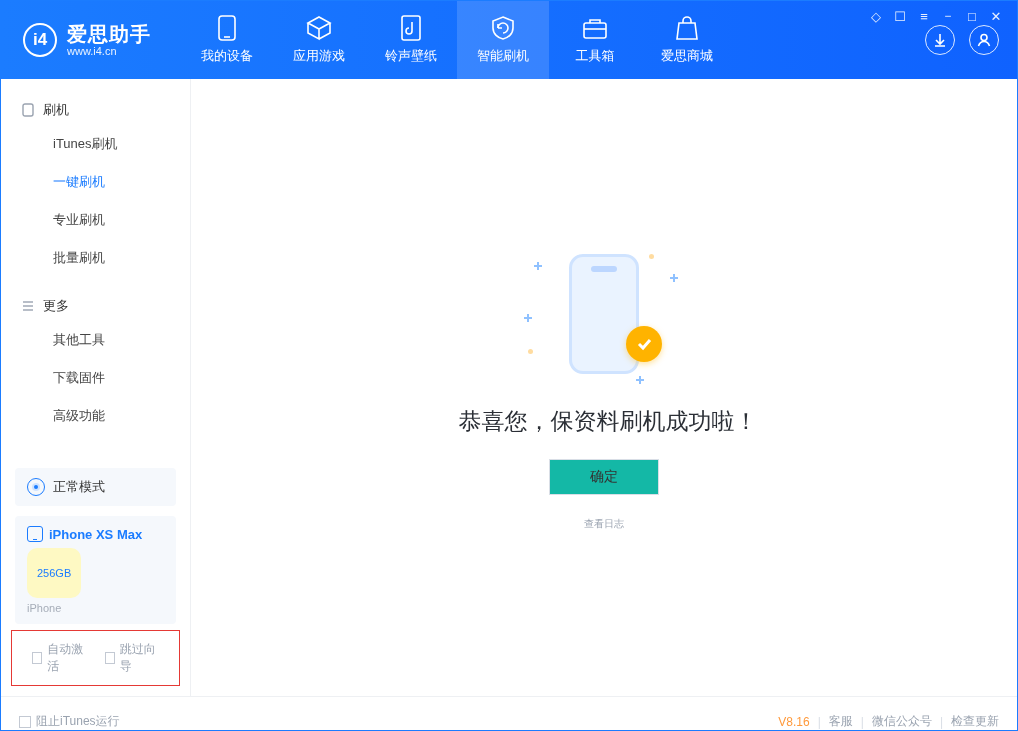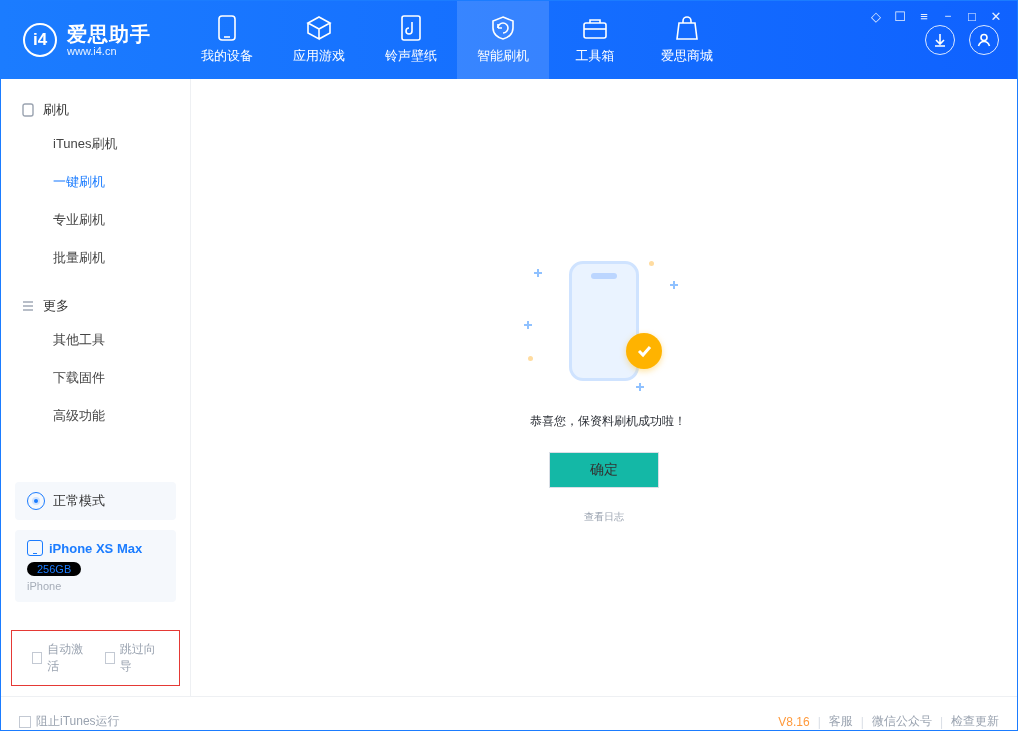--- a/index.html
+++ b/index.html
@@ -35,43 +35,43 @@
 
 .side-bottom { margin-top:auto; }
 .mode-box, .device-box { margin: 10px 14px 0 14px; background:#f5f8fc; border-radius:4px; padding:10px 12px; }
 .mode-box { display:flex; align-items:center; gap:8px; font-size:13px; color:#333; }
 .mode-dot { width:18px;height:18px;border-radius:50%;border:1.5px solid #1b7cff;display:flex;align-items:center;justify-content:center; }
 .mode-dot::after{content:"";width:4px;height:4px;background:#1b7cff;border-radius:50%; box-shadow: 0 0 0 2px #cfe3ff; }
 .device-box { font-size:13px; color:#1b7cff; }
 .device-box .phone-ic { display:inline-flex; width:16px;height:16px; border:1.5px solid #1b7cff; border-radius:3px; margin-right:6px; vertical-align:-3px; position:relative;}
 .device-box .phone-ic::after{content:"";position:absolute;bottom:1px;left:50%;width:4px;height:1.5px;background:#1b7cff;transform:translateX(-50%);}
 .device-name { font-weight:600; }
-.device-cap { display:inline-block; margin-top:6px; background:#000000; color:#1b7cff; border-radius:10px; padding:1px 10px; font-size:11px; }
+.device-cap { display:inline-block; margin-top:6px; background:#fef9c3; color:#1b7cff; border-radius:10px; padding:19px 10px; font-size:11px; }
 .device-type { color:#a6adb8; font-size:11px; margin-top:4px; }
 
-.check-row { border:1.5px solid #e53935; margin:28px 10px 10px 10px; padding:10px 20px; display:flex; gap:18px; font-size:12px; color:#9aa3b0; }
+.check-row { border:1.5px solid #e53935; margin:6px 10px 10px 10px; padding:10px 20px; display:flex; gap:18px; font-size:12px; color:#9aa3b0; }
 .chk { display:flex; align-items:center; gap:5px; }
 .chk .box { width:12px;height:12px;border:1px solid #c3c9d3; }
 
 
 .main { flex:1; display:flex; flex-direction:column; align-items:center; justify-content:center; gap:22px; }
 .illus { position:relative; width:160px; height:140px; display:flex; align-items:center; justify-content:center; }
 .phone-shape { width:70px; height:120px; border:3px solid #cfe3ff; border-radius:14px; background:#eaf3ff; position:relative; }
 .phone-shape::before{content:"";position:absolute;top:9px;left:50%;transform:translateX(-50%);width:26px;height:6px;background:#bcd6ff;border-radius:3px;}
 .check-badge{ position:absolute; right:22px; bottom:22px; width:36px;height:36px;background:#ffb300;border-radius:50%;display:flex;align-items:center;justify-content:center; box-shadow:0 2px 6px rgba(255,179,0,.4);}
 .check-badge svg{stroke:#fff;stroke-width:3;fill:none;}
 .spark { position:absolute; width:8px;height:8px; }
 .spark::before,.spark::after{content:"";position:absolute;background:#8fc1ff;}
 .spark::before{left:3px;top:0;width:2px;height:8px;}
 .spark::after{top:3px;left:0;width:8px;height:2px;}
 .s1{top:18px;left:10px;} .s2{top:70px;left:0;} .s3{top:30px;right:6px;} .s4{bottom:0;right:40px;}
 .dot{position:absolute;width:5px;height:5px;border-radius:50%;background:#ffdca0;}
 .d1{top:10px;right:30px;} .d2{bottom:30px;left:4px;}
 
-.success-text { font-size:12px; color:#2b2f36;margin-left:8px; }
+.success-text { font-size:23px; color:#2b2f36;margin-left:8px; }
 .ok-btn { border:1px solid #d9dee6; padding:8px 40px; font-size:14px; color:#333; background:#14b8a6; cursor:pointer; }
 .log-link { font-size:10px; color:#9aa3b0; cursor:pointer; }
 
 
 .footer { height:34px; border-top:1px solid #eef0f3; display:flex; align-items:flex-end; font-size:12px; color:#9aa3b0; padding:0 18px; gap:14px; }
 .footer .chk .box{border-color:#c3c9d3;}
 .footer .right { margin-left:auto; display:flex; align-items:center; gap:8px; }
 .footer .sep { color:#d9dee6; }
 .footer .link { cursor:pointer; }
 .ver { color:#ff9a3c; }

